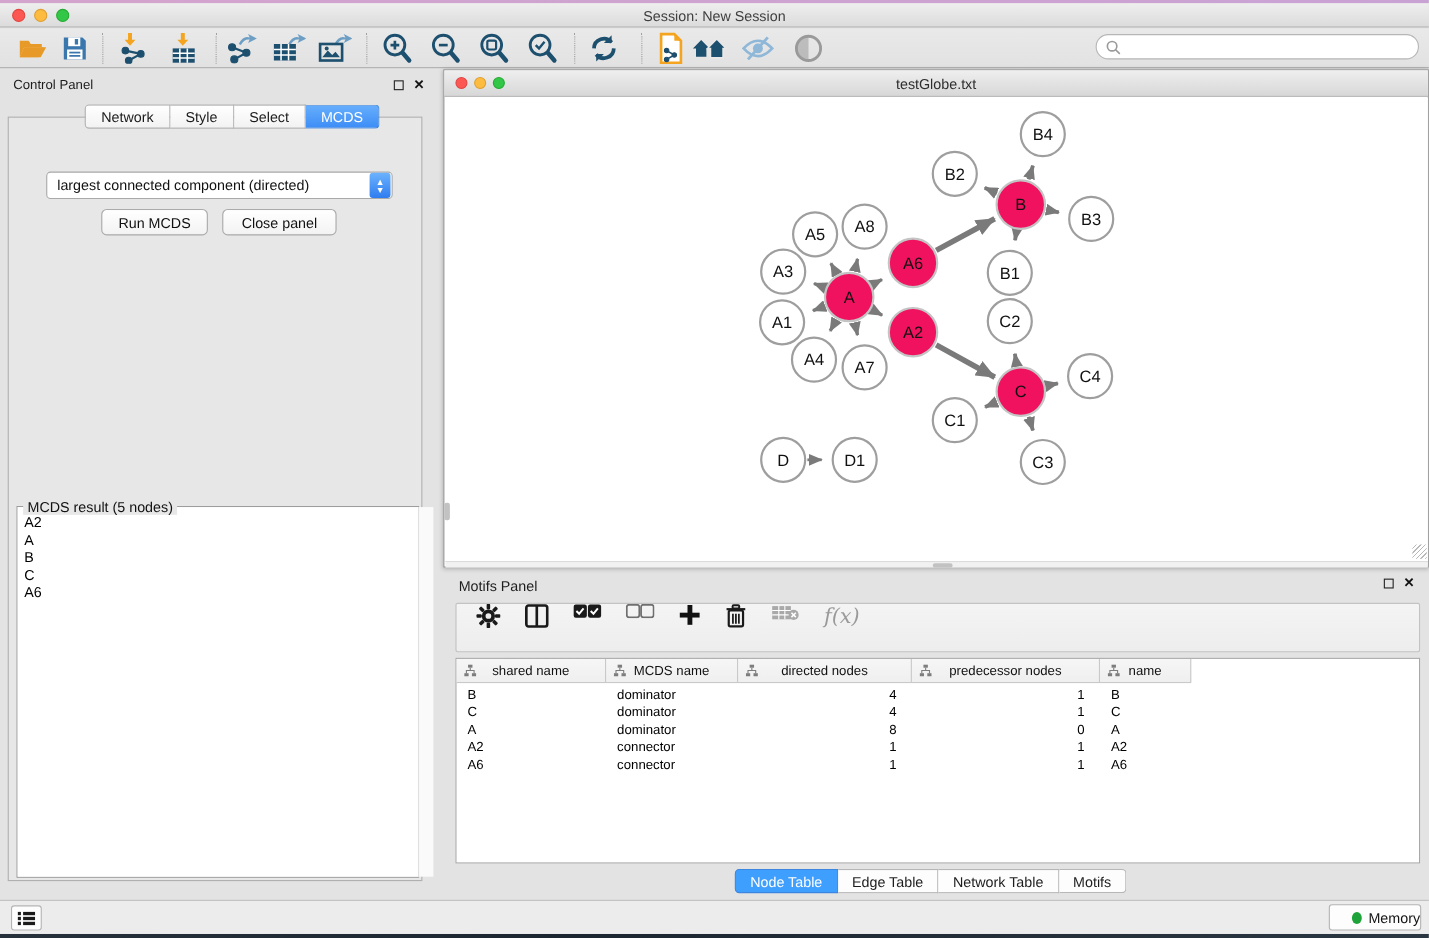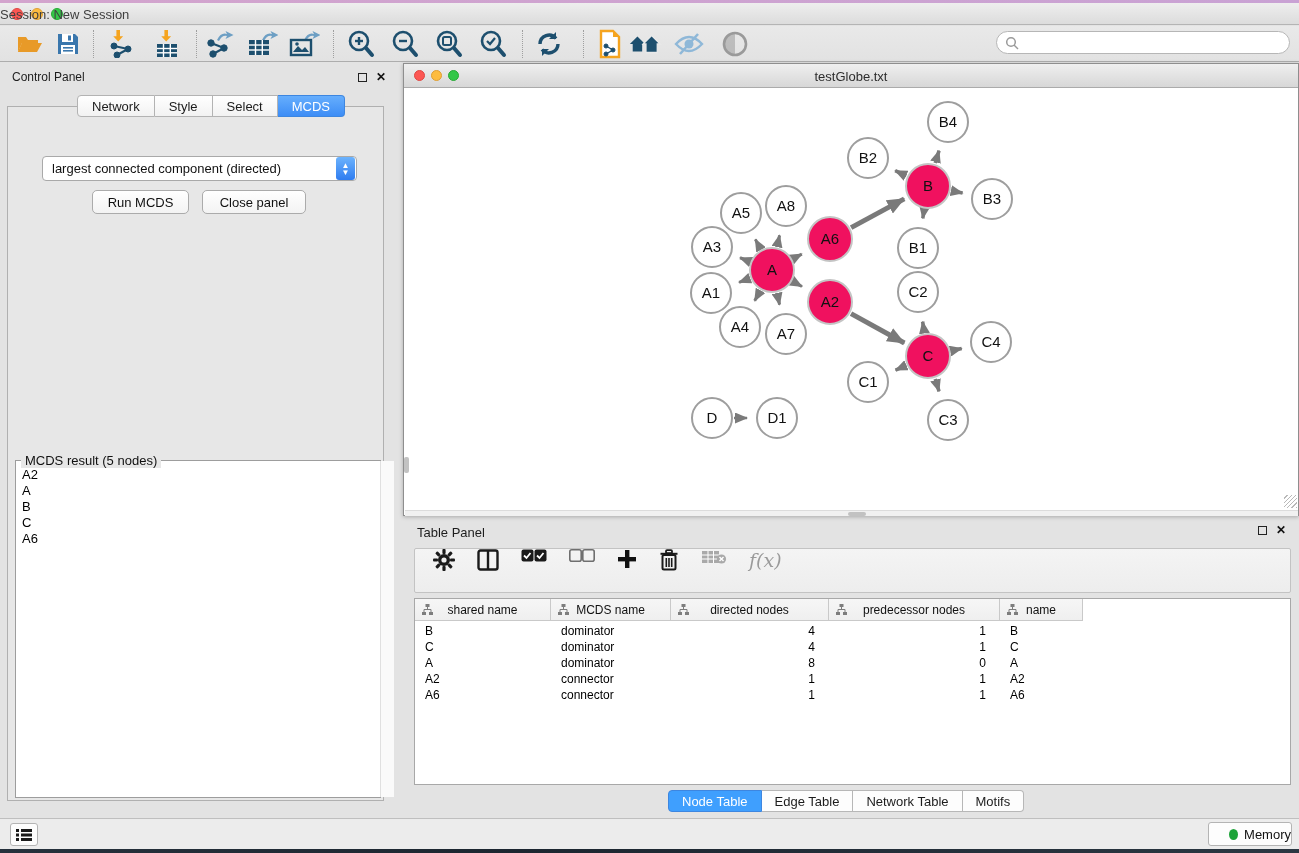--- a/index.html
+++ b/index.html
@@ -10,21 +10,21 @@
   
   #desktop-top { left:0; top:0; width:1299px; height:3px; background:linear-gradient(90deg,#d3a4cd,#c9a2d4); }
   #desktop-bottom { left:0; top:849px; width:1299px; height:4px; background:linear-gradient(90deg,#26313c,#1c2630 40%,#2b3742); }
 
   
   #titlebar { left:0; top:3px; width:1299px; height:22px; background:linear-gradient(#eeeeee,#dcdcdc); border-bottom:1px solid #b4b4b4; }
   .traffic { width:12px; height:12px; border-radius:50%; top:5px; }
   #tl-red { left:11px; background:#fc5753; border:1px solid #df4744; }
   #tl-yellow { left:31px; background:#fdbc40; border:1px solid #de9f34; }
   #tl-green { left:51px; background:#33c748; border:1px solid #27aa35; }
-  #app-title { width:100%; text-align:left; top:4px; font-size:13px; color:#3f3f3f; }
+  #app-title { width:100%; text-align:center; top:4px; font-size:13px; color:#3f3f3f; }
 
   
   #toolbar { left:0; top:26px; width:1299px; height:36px; background:linear-gradient(#e9e9e9,#e2e2e2); border-bottom:1px solid #adadad; }
   .tbtn { top:3px; width:34px; height:30px; display:flex; align-items:center; justify-content:center; }
   .tsep { top:4px; width:1px; height:28px; border-left:1px dotted #9f9f9f; }
   #search-box { left:996px; top:5px; width:294px; height:23px; background:#fff; border:1px solid #b6b6b6; border-radius:12px; display:flex; align-items:center; padding-left:8px; }
   #search-box input { border:none; outline:none; font-size:12px; width:250px; background:transparent; color:#333; }
 
   
   #cp-title { left:12px; top:70px; font-size:12px; color:#1d1d1d; }
@@ -426,21 +426,21 @@
         </g>
     </svg>
     <div id="net-vthumb" class="abs"></div>
   </div>
   <div id="net-hscroll" class="abs">
     <div id="net-hthumb" class="abs"></div>
   </div>
   <div id="net-grip" class="abs"></div>
 </div>
 
-<div id="tp-title" class="abs">Table Panel</div>
+<div id="tp-title" class="abs">Motifs Panel</div>
 <div id="tp-ctls" class="abs win-ctls">
   <div class="float-ico"></div>
   <div class="close-ico">✕</div>
 </div>
 
 <div id="tp-toolbar" class="abs">
   <div class="tp-ico">
     <svg width="22" height="22" viewBox="0 0 22 22">
       <g fill="#1a1a1a">
         <circle cx="11" cy="11" r="6"></circle>

